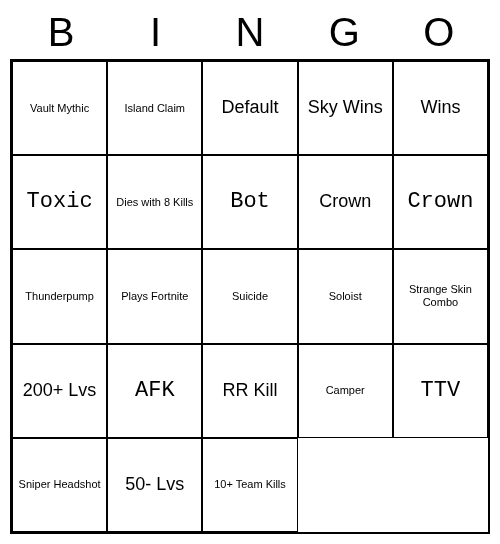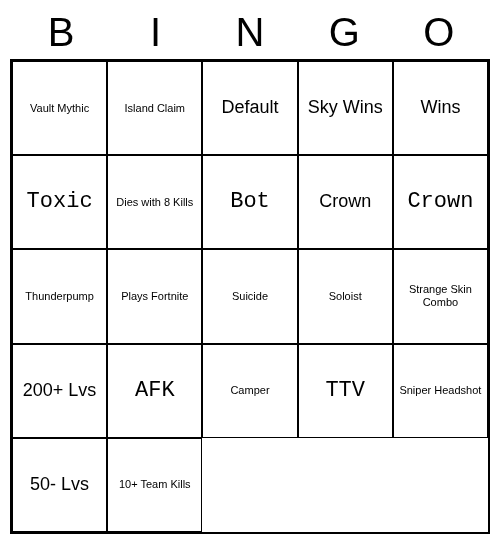--- a/index.html
+++ b/index.html
@@ -95,18 +95,19 @@
     <div class="cell large-text">Bot</div>
     <div class="cell medium-text">Crown</div>
     <div class="cell large-text">Crown</div>
     <div class="cell xsmall-text">Thunderpump</div>
     <div class="cell small-text">Plays Fortnite</div>
     <div class="cell small-text">Suicide</div>
     <div class="cell small-text">Soloist</div>
     <div class="cell xsmall-text">Strange Skin Combo</div>
     <div class="cell medium-text">200+ Lvs</div>
     <div class="cell large-text">AFK</div>
+    <div class="cell medium-text">RR Kill</div>
     <div class="cell small-text">Camper</div>
     <div class="cell large-text">TTV</div>
     <div class="cell small-text">Sniper Headshot</div>
     <div class="cell medium-text">50- Lvs</div>
     <div class="cell small-text">10+ Team Kills</div>
   </div>
 
 </body></html>

